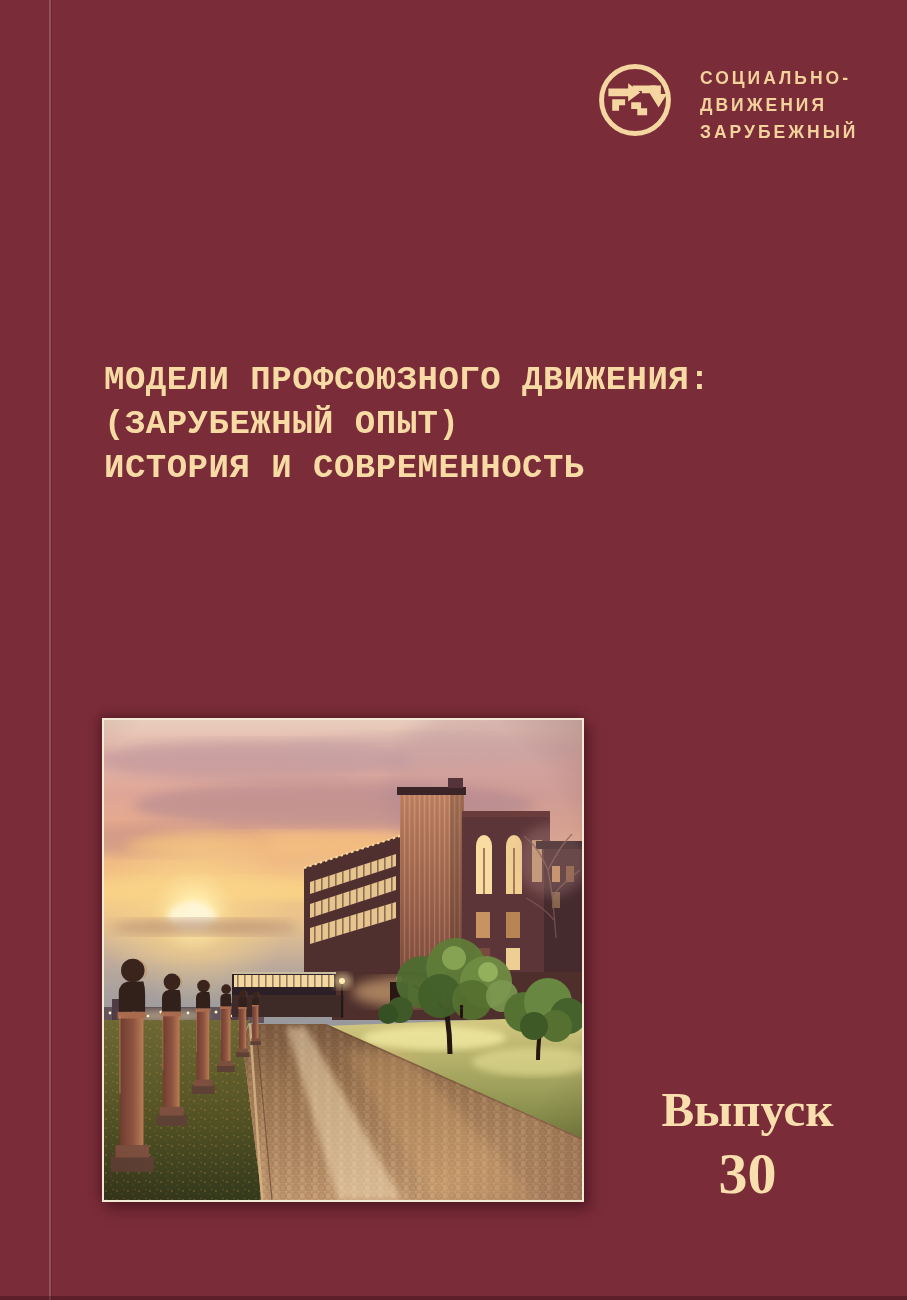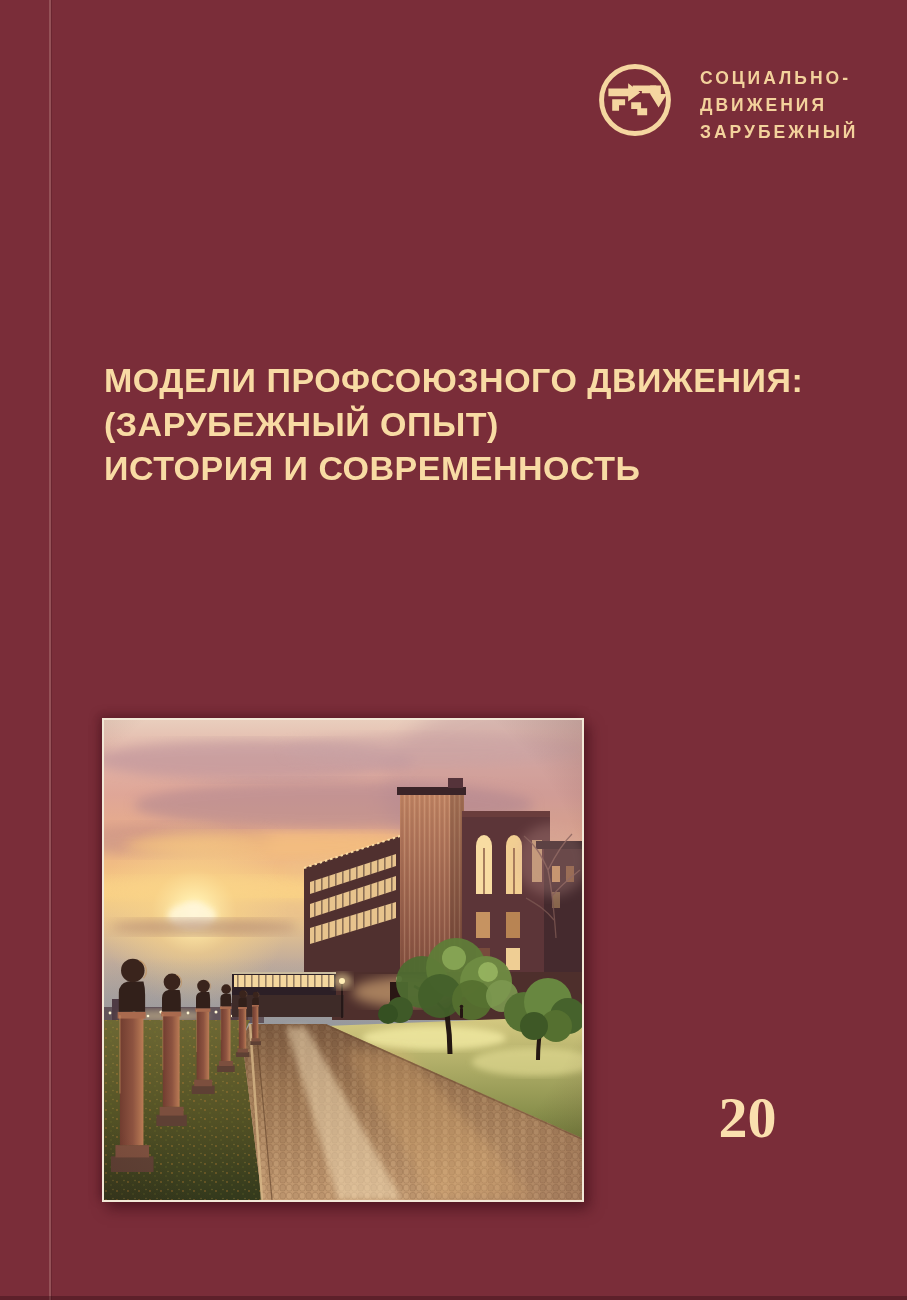--- a/index.html
+++ b/index.html
@@ -28,21 +28,21 @@
   .brand{position:absolute;left:597px;top:62px;display:flex;align-items:flex-start;}
   .brand-logo{width:76px;height:76px;display:block;}
   .brand-text{
     margin-left:27px;margin-top:3px;
     color:#f3d29c;font-weight:bold;font-size:17.5px;line-height:27px;
     letter-spacing:3px;white-space:nowrap;
   }
   
   .title{
     position:absolute;left:104px;top:358px;width:700px;
-    font-family:Liberation Sans, sans-serif;font-weight:bold;
+    font-family:Liberation Mono, monospace;font-weight:bold;
     font-size:34px;line-height:44px;letter-spacing:0.5px;
     color:#f8dba4;
   }
   
   .photo{
     position:absolute;left:102px;top:718px;width:478px;height:480px;
     margin:0;border:2px solid #f2e8d6;
     box-shadow:5px 7px 13px rgba(52,10,18,0.55), -3px -3px 9px rgba(52,10,18,0.35);
     background:#caa58a;
   }
@@ -322,17 +322,18 @@
       <use href="#bust" transform="translate(98,374) scale(0.6)"></use>
       <use href="#bust" transform="translate(121,352) scale(0.46)"></use>
       <use href="#bust" transform="translate(138,337) scale(0.35)"></use>
       <use href="#bust" transform="translate(151,325) scale(0.28)"></use>
 
       <rect x="0" y="0" width="478" height="480" fill="url(#vinG)"></rect>
     </svg>
   </figure>
 
   <div class="issue">
-    <div class="issue-number">20</div>
+    <div class="issue-label">Выпуск</div>
+    <div class="issue-number">30</div>
   </div>
 
   <div class="edge-bottom"></div>
 </div>
 
 </body></html>

